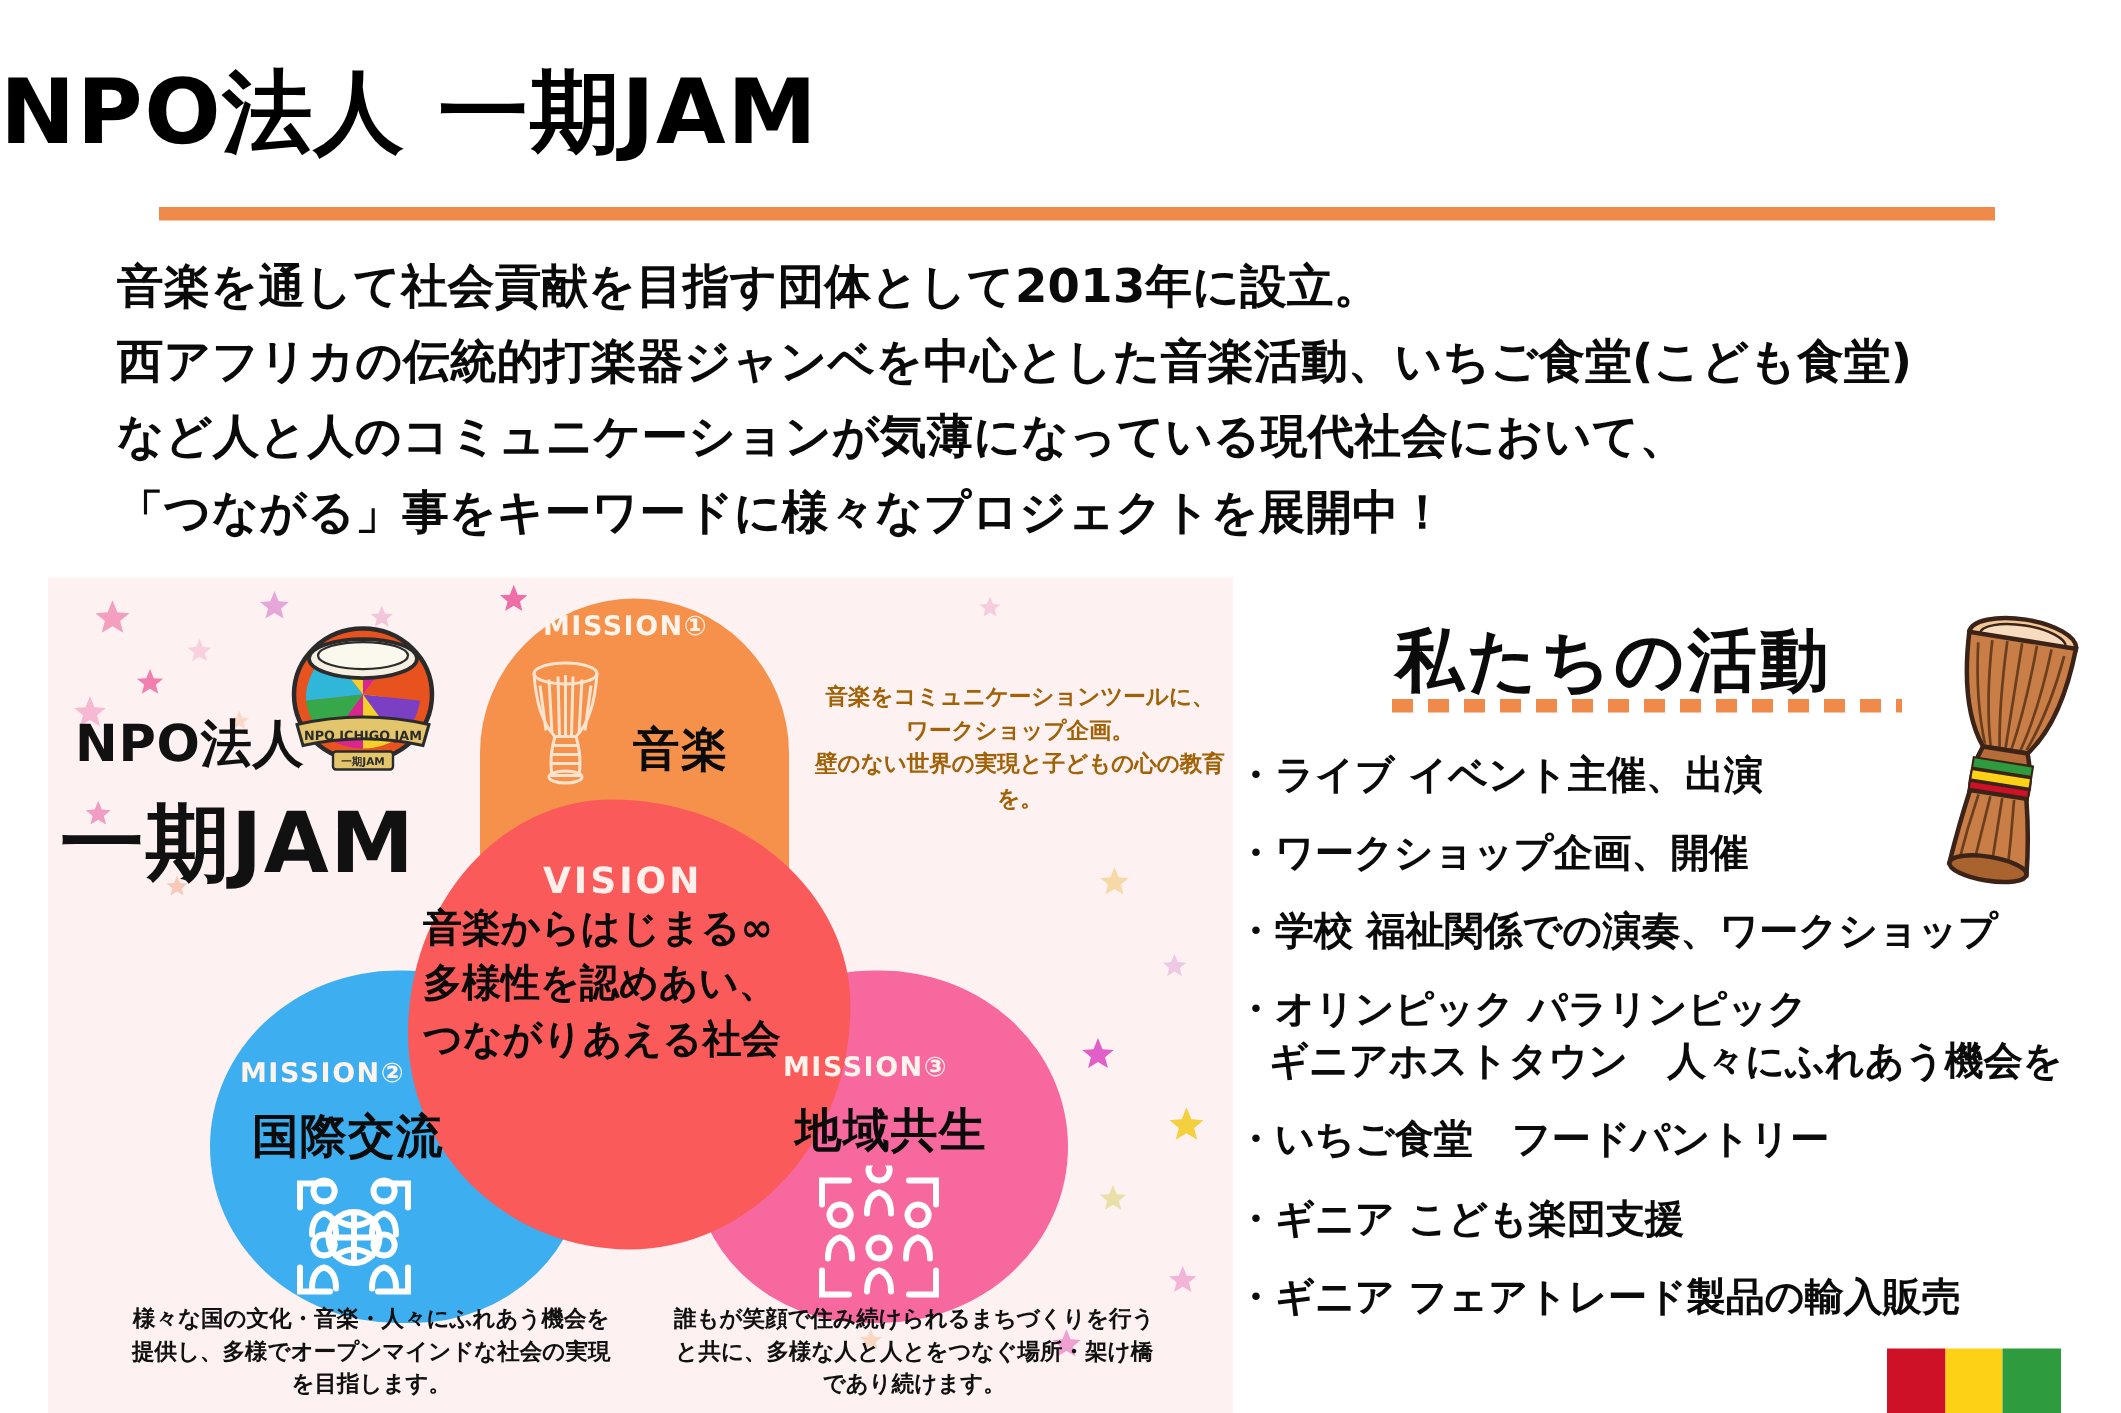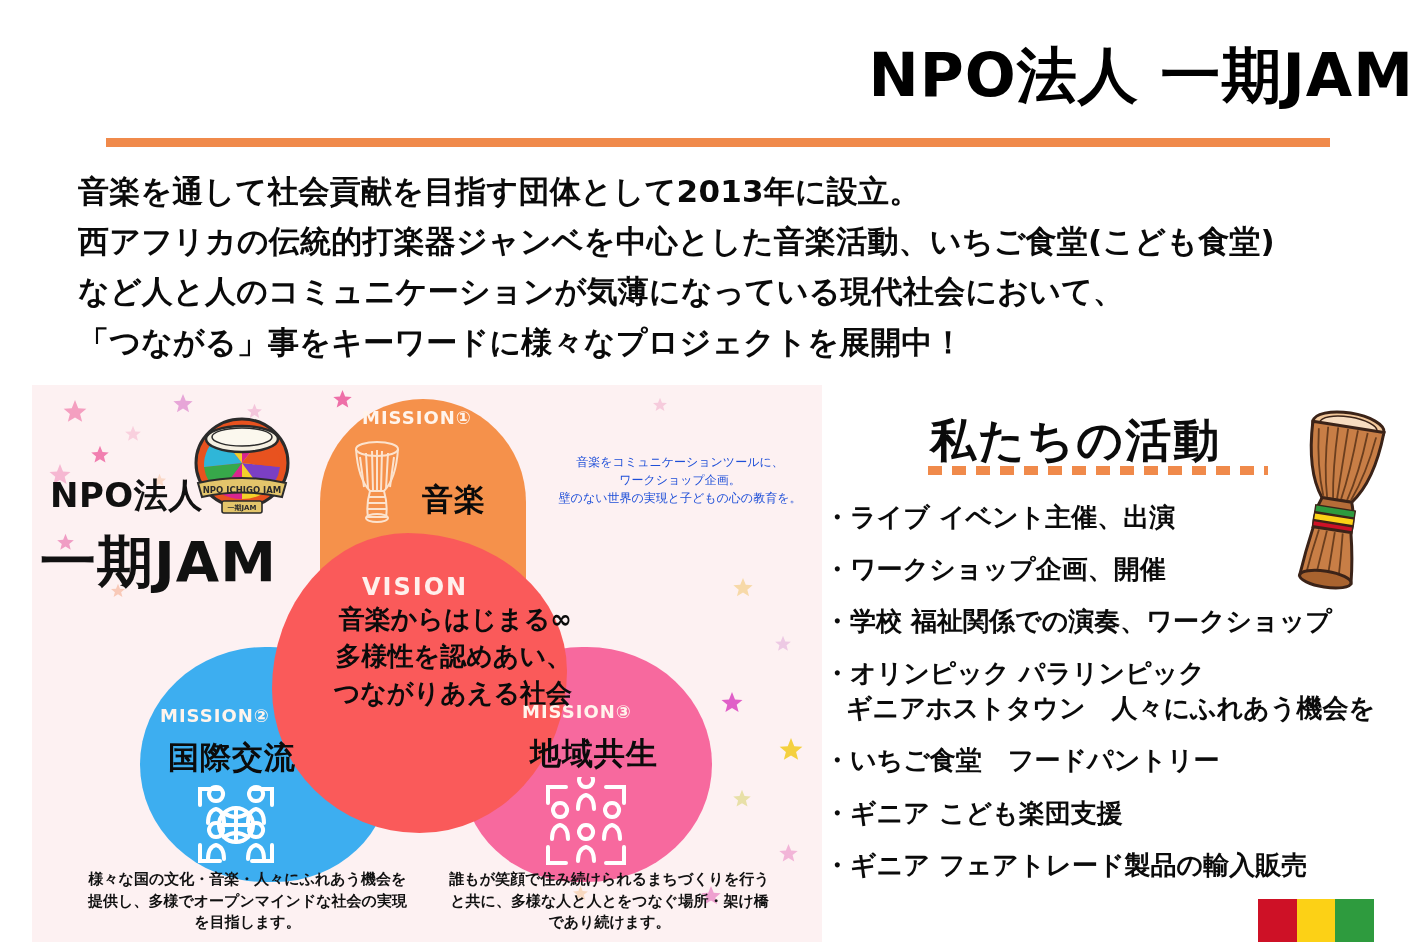--- a/index.html
+++ b/index.html
@@ -15,21 +15,21 @@
     font-family: "DejaVu Sans", "Liberation Sans", sans-serif;
     color: #000000;
   }
 
   
   .page-title {
     position: absolute;
     top: 44px;
     left: 0;
     width: 1414px;
-    text-align: right;
+    text-align: left;
     font-size: 60px;
     font-weight: bold;
     letter-spacing: 1px;
     color: #000;
     line-height: 1.05;
     white-space: nowrap;
   }
   .title-rule {
     position: absolute;
     top: 138px;
@@ -159,28 +159,28 @@
   .vision-text {
     position: absolute;
     left: 250px; top: 216px;
     width: 290px;
     color: #0b0b0b;
     font-size: 26px;
     font-weight: bold;
     line-height: 1.42;
     z-index: 5;
   }
-  .vision-text div { white-space: nowrap; text-align: right; }
+  .vision-text div { white-space: nowrap; }
 
   .mission-desc {
     position: absolute;
-    font-size: 12px;
-    font-weight: normal;
+    font-size: 15px;
+    font-weight: bold;
     line-height: 1.5;
-    color: #1d4ed8;
+    color: #a16207;
     z-index: 5;
   }
   .desc-m1 { left: 508px; top: 68px; width: 280px; text-align: center; }
   .caption {
     position: absolute;
     bottom: 8px;
     font-size: 15px;
     font-weight: bold;
     line-height: 1.45;
     color: #111;

